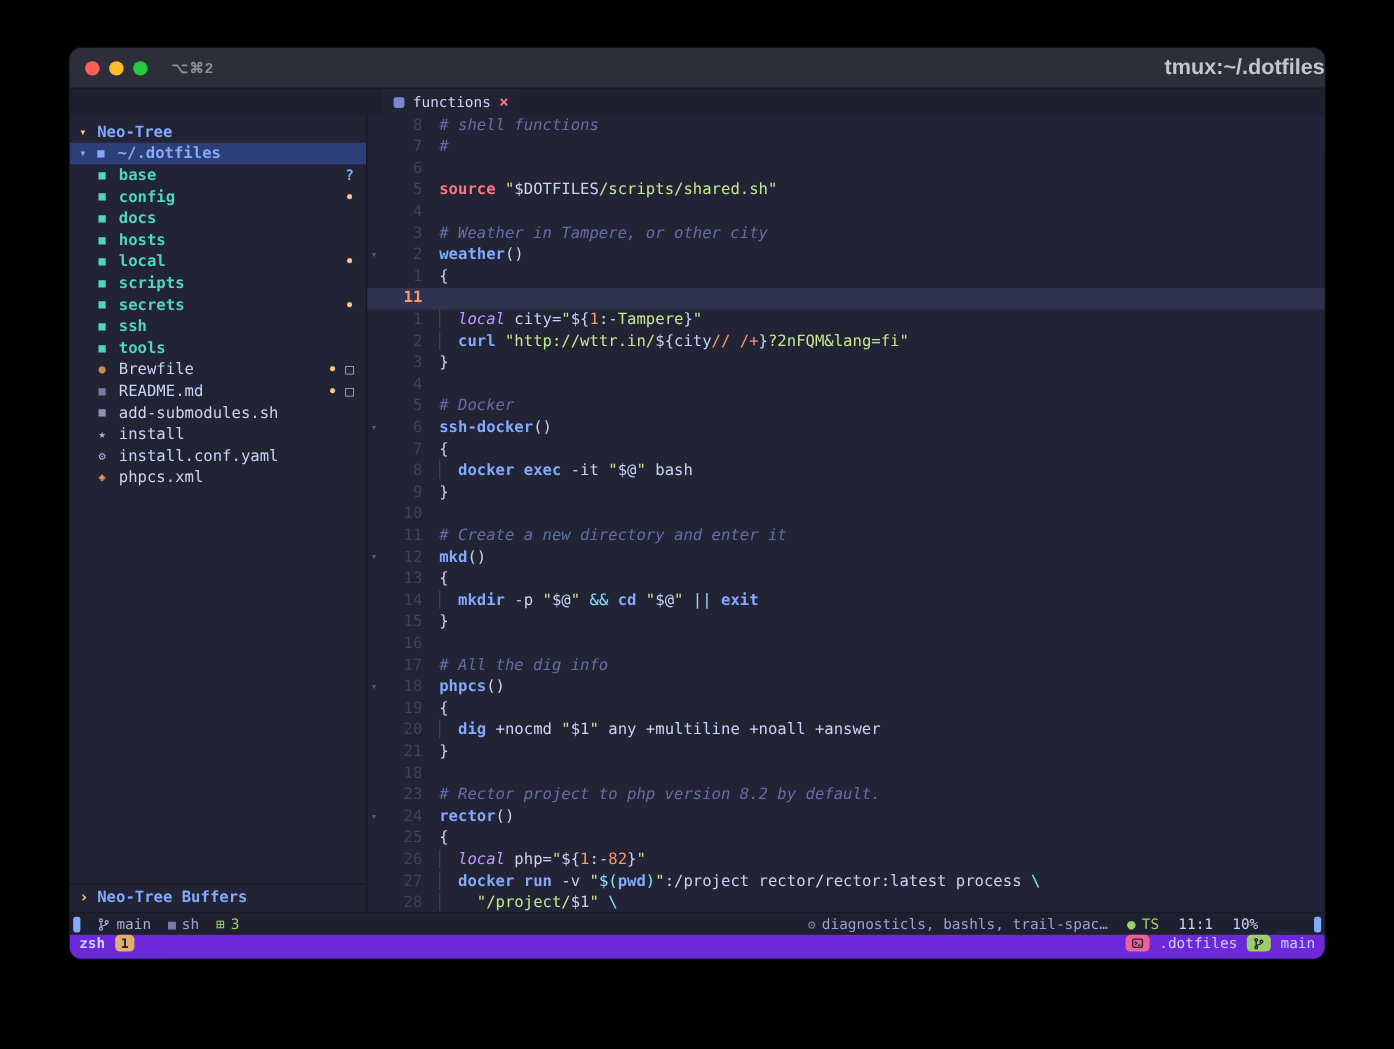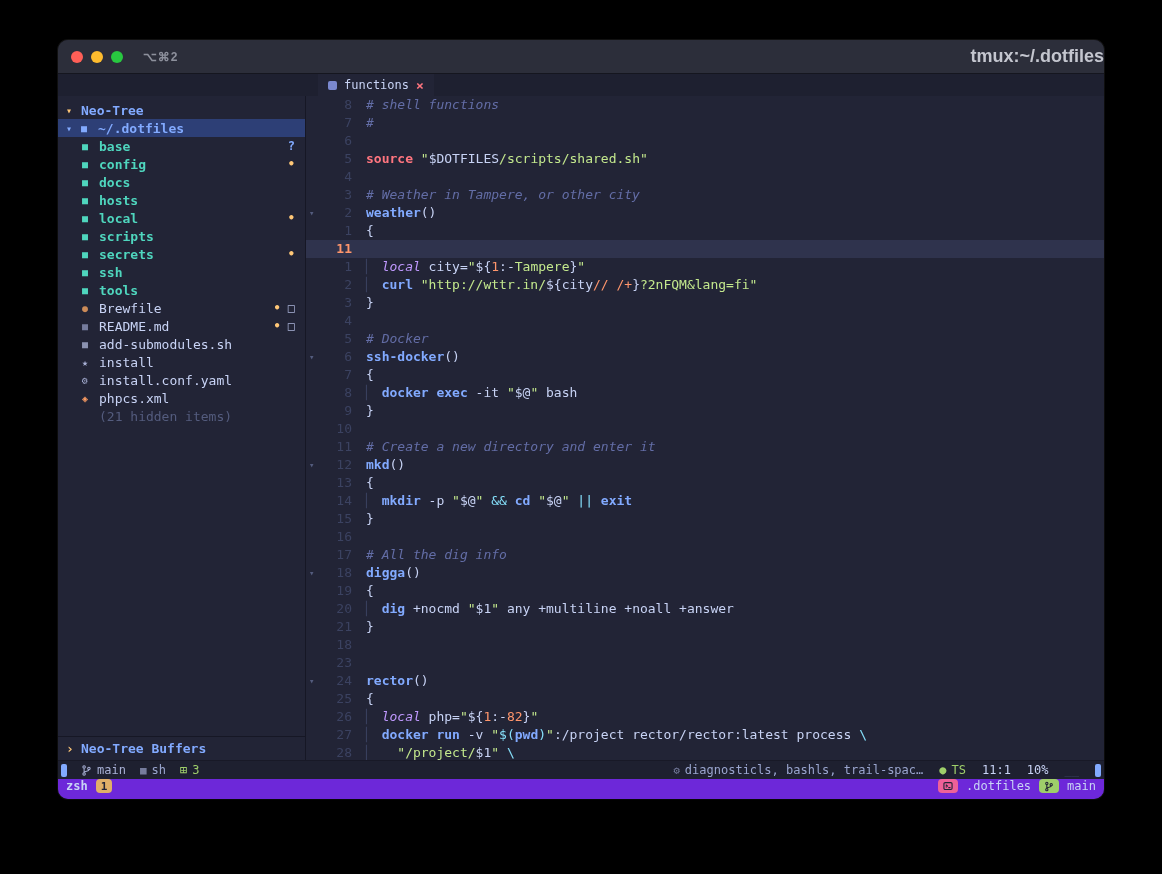--- a/index.html
+++ b/index.html
@@ -112,21 +112,20 @@
           <div class="trow" style="padding-left: 24px;"><span class="ticon" style="color: rgb(79, 214, 190);">■</span><span class="tlabel" style="color: rgb(79, 214, 190); font-weight: 700;">scripts</span></div>
           <div class="trow" style="padding-left: 24px;"><span class="ticon" style="color: rgb(79, 214, 190);">■</span><span class="tlabel" style="color: rgb(79, 214, 190); font-weight: 700;">secrets</span><span class="tbadges"><span class="tbadge" style="color: rgb(255, 199, 119);">•</span></span></div>
           <div class="trow" style="padding-left: 24px;"><span class="ticon" style="color: rgb(79, 214, 190);">■</span><span class="tlabel" style="color: rgb(79, 214, 190); font-weight: 700;">ssh</span></div>
           <div class="trow" style="padding-left: 24px;"><span class="ticon" style="color: rgb(79, 214, 190);">■</span><span class="tlabel" style="color: rgb(79, 214, 190); font-weight: 700;">tools</span></div>
           <div class="trow" style="padding-left: 24px;"><span class="ticon" style="color: rgb(204, 139, 88);">●</span><span class="tlabel" style="color: rgb(200, 211, 245);">Brewfile</span><span class="tbadges"><span class="tbadge" style="color: rgb(255, 199, 119);">•</span><span class="tbadge" style="color: rgb(169, 177, 214);">□</span></span></div>
           <div class="trow" style="padding-left: 24px;"><span class="ticon" style="color: rgb(118, 124, 157);">■</span><span class="tlabel" style="color: rgb(200, 211, 245);">README.md</span><span class="tbadges"><span class="tbadge" style="color: rgb(255, 199, 119);">•</span><span class="tbadge" style="color: rgb(169, 177, 214);">□</span></span></div>
           <div class="trow" style="padding-left: 24px;"><span class="ticon" style="color: rgb(139, 146, 176);">■</span><span class="tlabel" style="color: rgb(200, 211, 245);">add-submodules.sh</span></div>
           <div class="trow" style="padding-left: 24px;"><span class="ticon" style="color: rgb(169, 177, 214);">★</span><span class="tlabel" style="color: rgb(200, 211, 245);">install</span></div>
           <div class="trow" style="padding-left: 24px;"><span class="ticon" style="color: rgb(169, 177, 214);">⚙</span><span class="tlabel" style="color: rgb(200, 211, 245);">install.conf.yaml</span></div>
           <div class="trow" style="padding-left: 24px;"><span class="ticon" style="color: rgb(255, 158, 100);">◈</span><span class="tlabel" style="color: rgb(200, 211, 245);">phpcs.xml</span></div>
-          <div class="trow" style="padding-left: 24px;"><span class="ticon"></span><span class="tlabel" style="color: rgb(84, 92, 126);">(21 hidden items)</span></div>
         </div>
       <div class="buffers">
         <span class="buf-arrow">›</span>
         <span class="buf-label">Neo-Tree Buffers</span>
       </div>
     </div>
     <div class="editor">
         <div class="cline"><span class="fold"> </span><span class="lnum">8</span><span class="lcontent"><span class="t-c"># shell functions</span></span></div>
         <div class="cline"><span class="fold"> </span><span class="lnum">7</span><span class="lcontent"><span class="t-c">#</span></span></div>
         <div class="cline"><span class="fold"> </span><span class="lnum">6</span></div>
@@ -146,26 +145,26 @@
         <div class="cline"><span class="fold"> </span><span class="lnum">8</span><span class="lcontent"><span class="t-gd">▏</span><span class="t-fg"> </span><span class="t-b">docker</span><span class="t-fg"> </span><span class="t-b">exec</span><span class="t-fg"> -it </span><span class="t-s">"</span><span class="t-fg">$@</span><span class="t-s">"</span><span class="t-fg"> bash</span></span></div>
         <div class="cline"><span class="fold"> </span><span class="lnum">9</span><span class="lcontent"><span class="t-fg">}</span></span></div>
         <div class="cline"><span class="fold"> </span><span class="lnum">10</span><span class="lcontent"></span></div>
         <div class="cline"><span class="fold"> </span><span class="lnum">11</span><span class="lcontent"><span class="t-c"># Create a new directory and enter it</span></span></div>
         <div class="cline"><span class="fold">▾</span><span class="lnum">12</span><span class="lcontent"><span class="t-b">mkd</span><span class="t-fg">()</span></span></div>
         <div class="cline"><span class="fold"> </span><span class="lnum">13</span><span class="lcontent"><span class="t-fg">{</span></span></div>
         <div class="cline"><span class="fold"> </span><span class="lnum">14</span><span class="lcontent"><span class="t-gd">▏</span><span class="t-fg"> </span><span class="t-b">mkdir</span><span class="t-fg"> -p </span><span class="t-s">"</span><span class="t-fg">$@</span><span class="t-s">"</span><span class="t-fg"> </span><span class="t-cy">&amp;&amp;</span><span class="t-fg"> </span><span class="t-b">cd</span><span class="t-fg"> </span><span class="t-s">"</span><span class="t-fg">$@</span><span class="t-s">"</span><span class="t-fg"> </span><span class="t-cy">||</span><span class="t-fg"> </span><span class="t-b">exit</span></span></div>
         <div class="cline"><span class="fold"> </span><span class="lnum">15</span><span class="lcontent"><span class="t-fg">}</span></span></div>
         <div class="cline"><span class="fold"> </span><span class="lnum">16</span><span class="lcontent"></span></div>
         <div class="cline"><span class="fold"> </span><span class="lnum">17</span><span class="lcontent"><span class="t-c"># All the dig info</span></span></div>
-        <div class="cline"><span class="fold">▾</span><span class="lnum">18</span><span class="lcontent"><span class="t-b">digga</span><span class="t-fg">()</span></span></div>
+        <div class="cline"><span class="fold">▾</span><span class="lnum">18</span><span class="lcontent"><span class="t-b">phpcs</span><span class="t-fg">()</span></span></div>
         <div class="cline"><span class="fold"> </span><span class="lnum">19</span><span class="lcontent"><span class="t-fg">{</span></span></div>
         <div class="cline"><span class="fold"> </span><span class="lnum">20</span><span class="lcontent"><span class="t-gd">▏</span><span class="t-fg"> </span><span class="t-b">dig</span><span class="t-fg"> +nocmd </span><span class="t-s">"</span><span class="t-fg">$1</span><span class="t-s">"</span><span class="t-fg"> any +multiline +noall +answer</span></span></div>
         <div class="cline"><span class="fold"> </span><span class="lnum">21</span><span class="lcontent"><span class="t-fg">}</span></span></div>
         <div class="cline"><span class="fold"> </span><span class="lnum">18</span><span class="lcontent"></span></div>
-        <div class="cline"><span class="fold"> </span><span class="lnum">23</span></div>
+        <div class="cline"><span class="fold"> </span><span class="lnum">23</span><span class="lcontent"><span class="t-c"># Rector project to php version 8.2 by default.</span></span></div>
         <div class="cline"><span class="fold">▾</span><span class="lnum">24</span><span class="lcontent"><span class="t-b">rector</span><span class="t-fg">()</span></span></div>
         <div class="cline"><span class="fold"> </span><span class="lnum">25</span><span class="lcontent"><span class="t-fg">{</span></span></div>
         <div class="cline"><span class="fold"> </span><span class="lnum">26</span><span class="lcontent"><span class="t-gd">▏</span><span class="t-fg"> </span><span class="t-kw">local</span><span class="t-fg"> php=</span><span class="t-s">"</span><span class="t-fg">${</span><span class="t-or">1</span><span class="t-fg">:-</span><span class="t-or">82</span><span class="t-fg">}</span><span class="t-s">"</span></span></div>
         <div class="cline"><span class="fold"> </span><span class="lnum">27</span><span class="lcontent"><span class="t-gd">▏</span><span class="t-fg"> </span><span class="t-b">docker</span><span class="t-fg"> </span><span class="t-b">run</span><span class="t-fg"> -v </span><span class="t-s">"</span><span class="t-cy">$(</span><span class="t-b">pwd</span><span class="t-cy">)</span><span class="t-s">"</span><span class="t-fg">:/project rector/rector:latest process </span><span class="t-cy">\</span></span></div>
         <div class="cline"><span class="fold"> </span><span class="lnum">28</span><span class="lcontent"><span class="t-gd">▏</span><span class="t-fg">   </span><span class="t-s">"/project/</span><span class="t-fg">$1</span><span class="t-s">"</span><span class="t-fg"> </span><span class="t-cy">\</span></span></div>
       </div>
   </div>
 
   <div class="statusline">
     <span class="modebar" style="margin-left:3px"></span>

